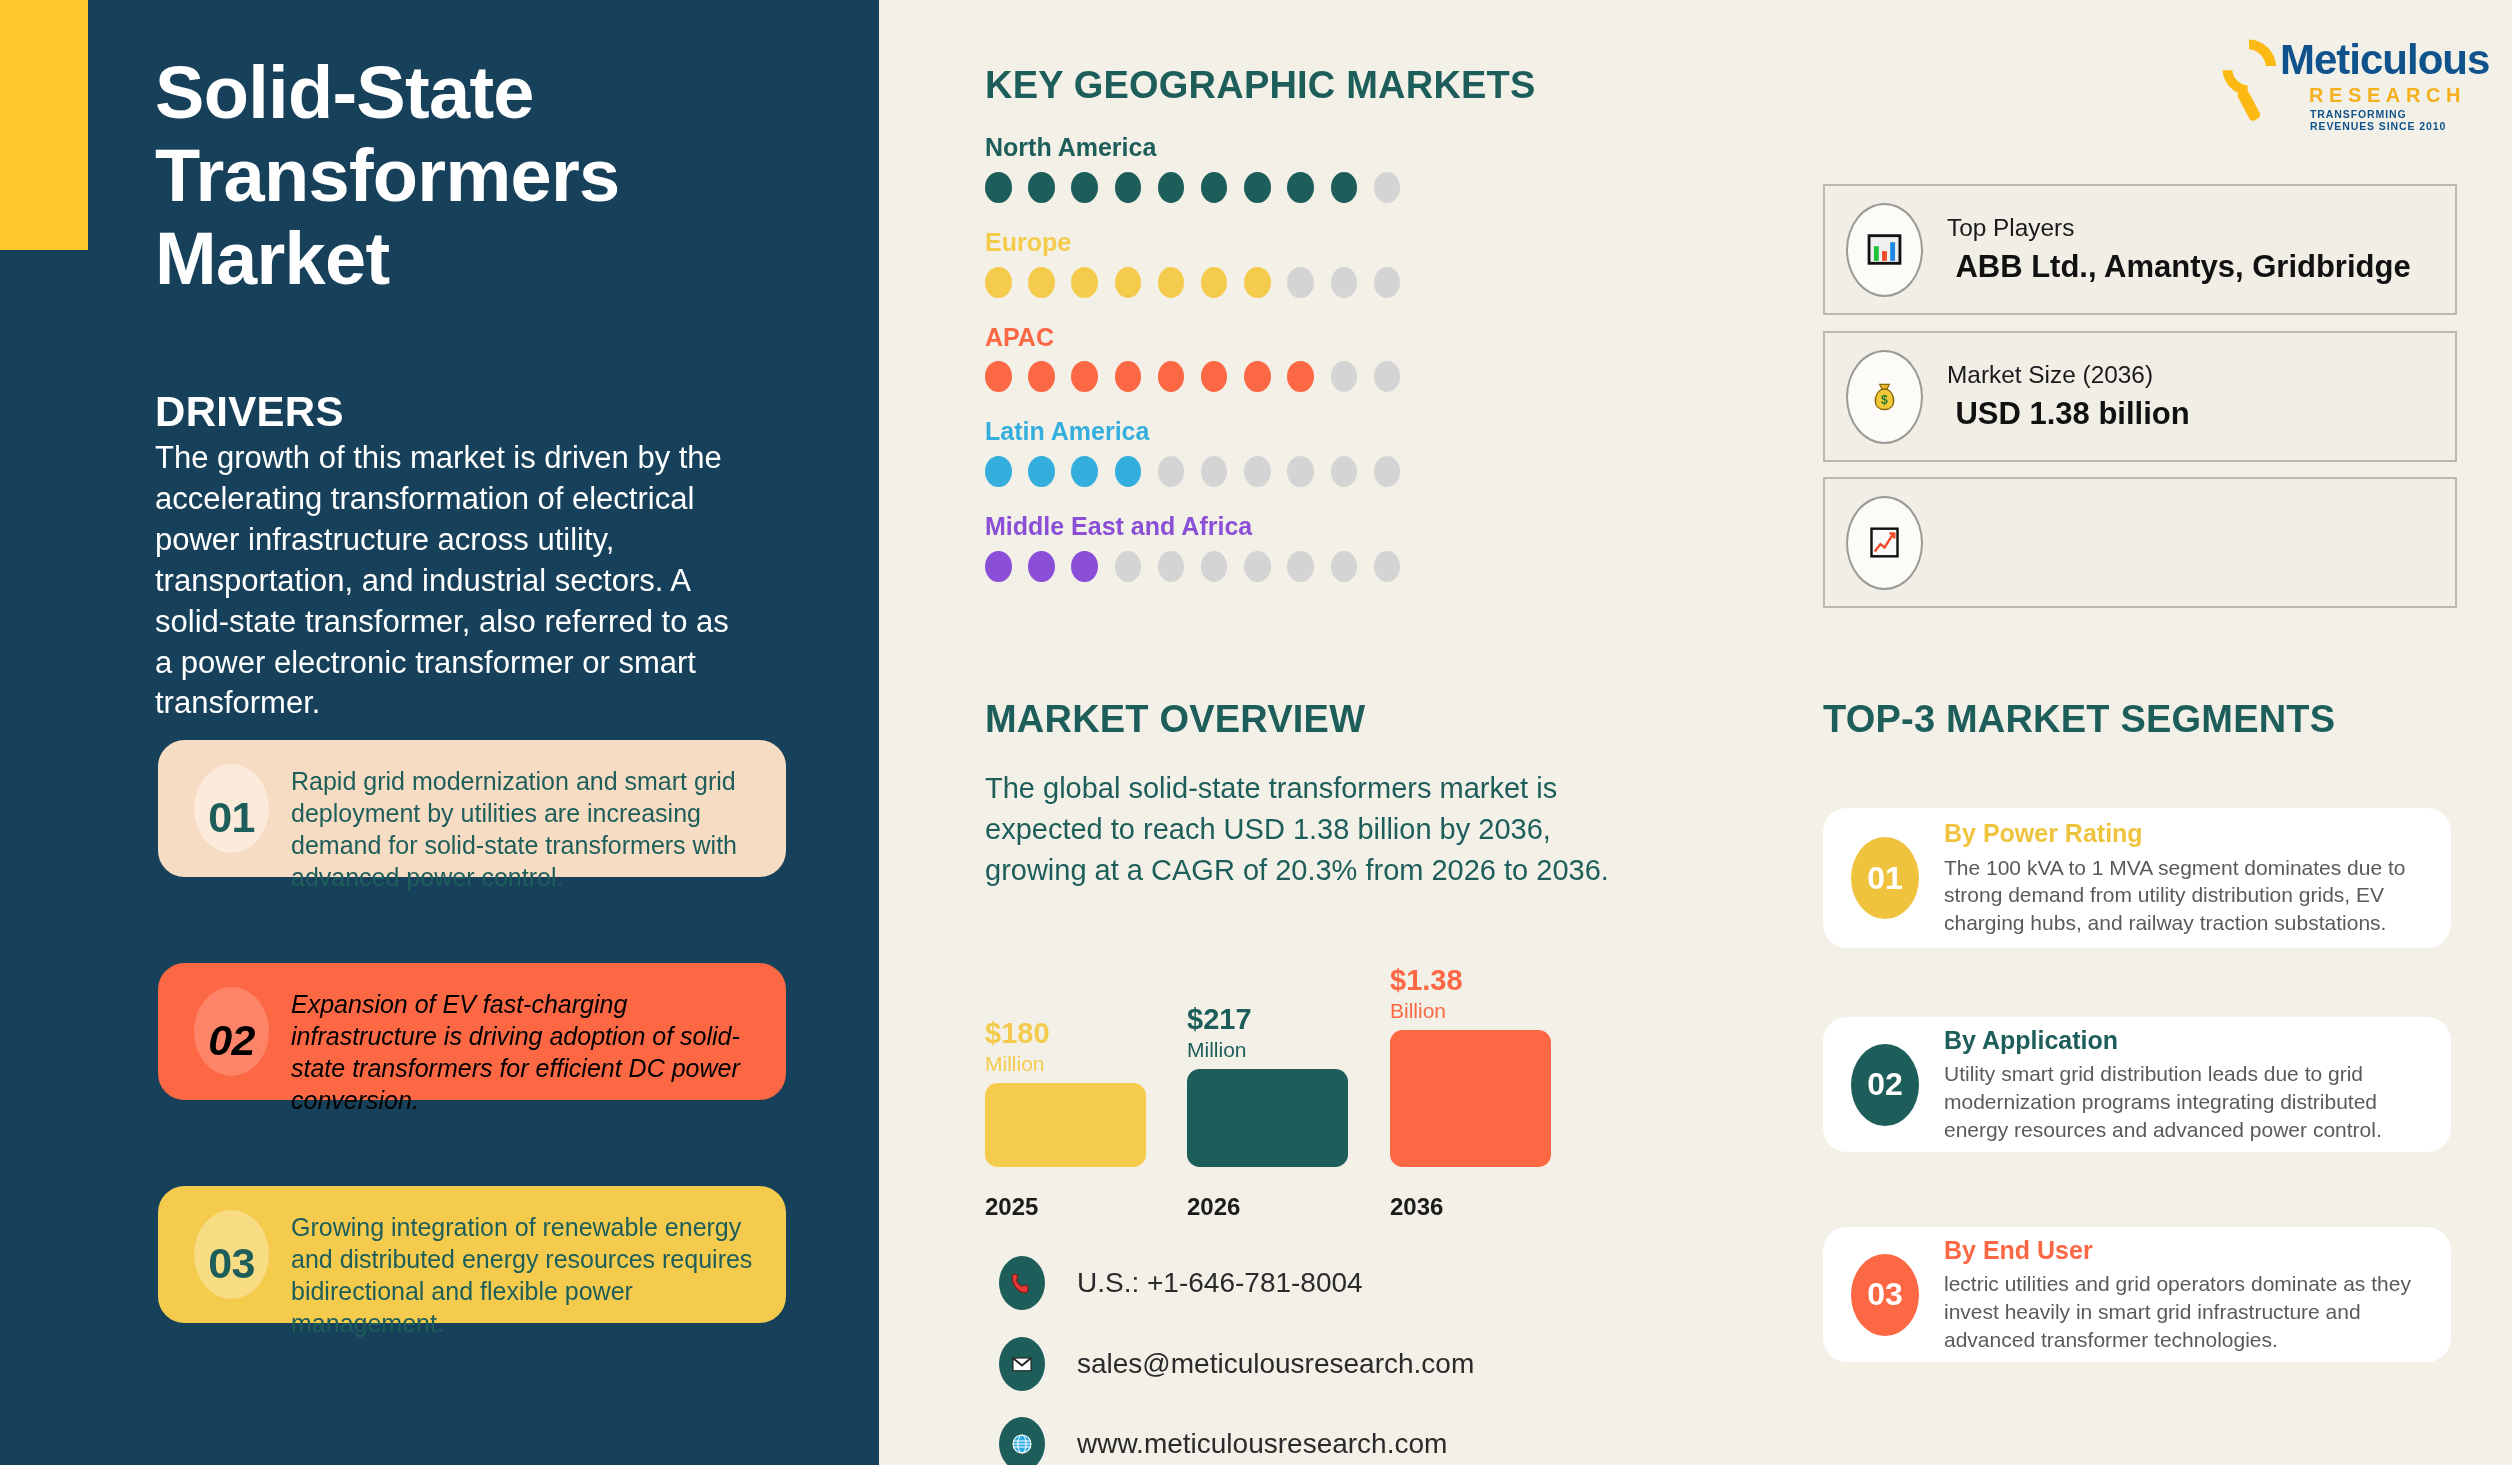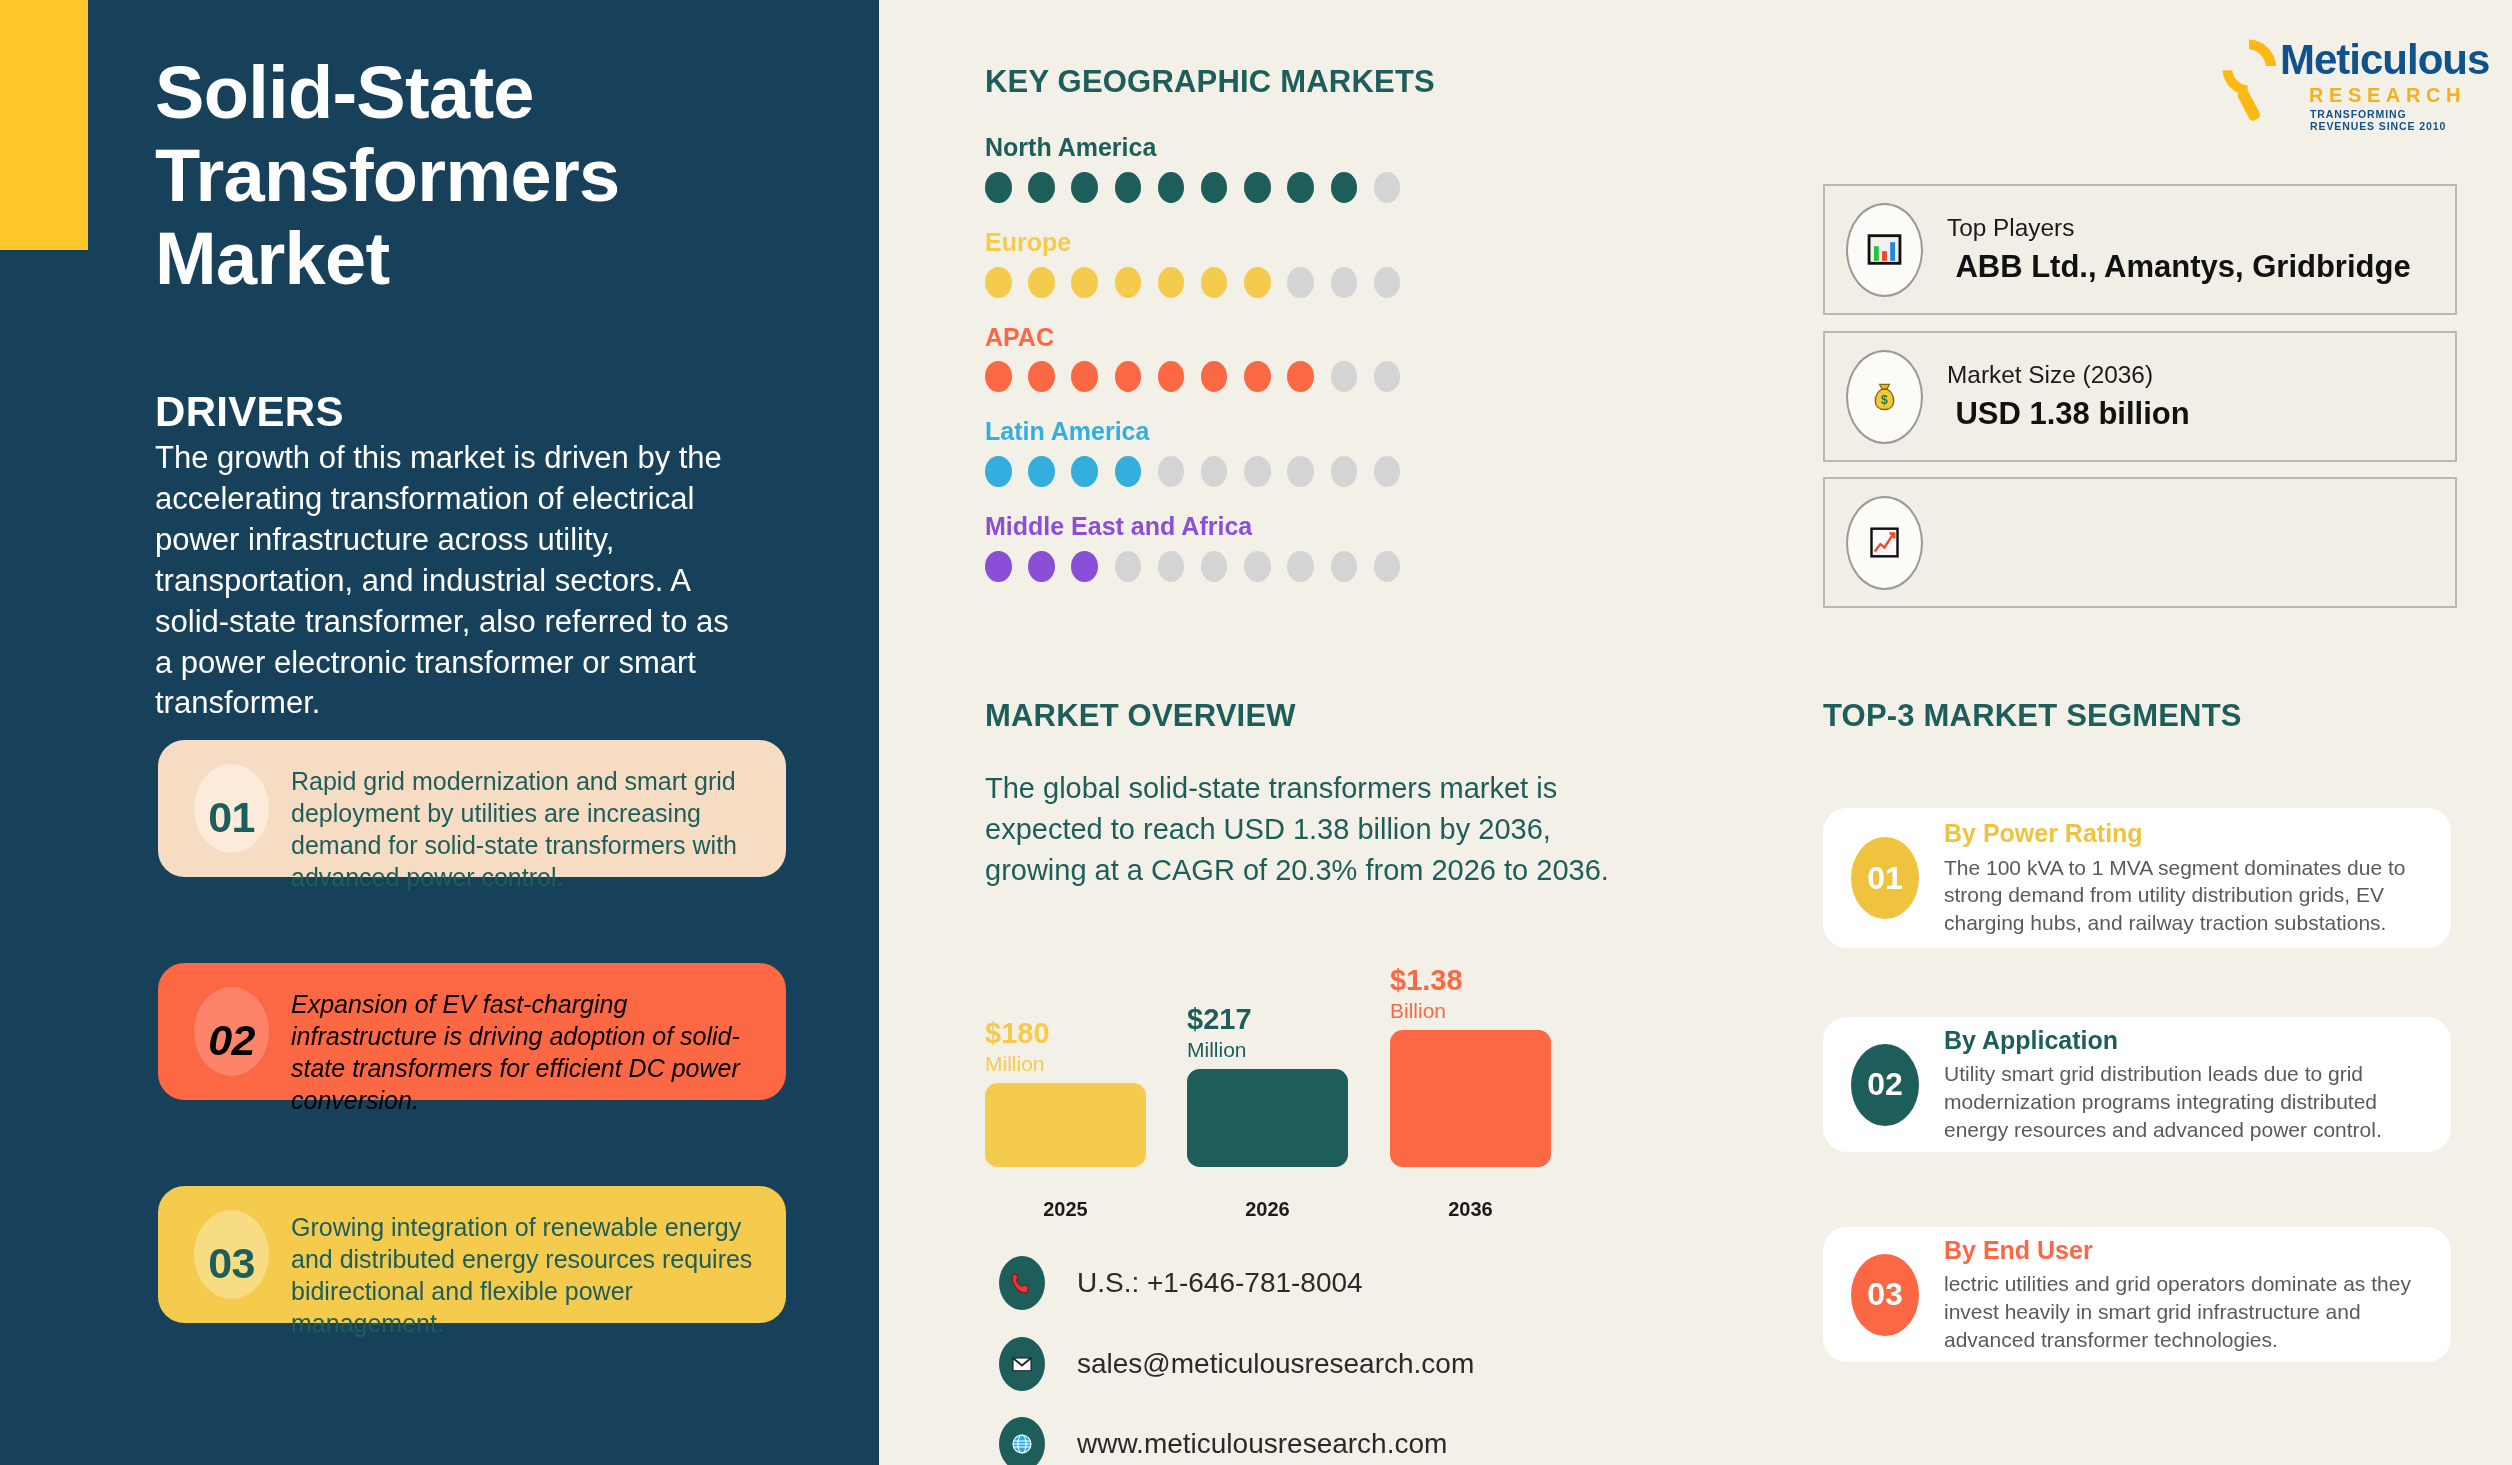--- a/index.html
+++ b/index.html
@@ -85,21 +85,21 @@
     font-size: 20px; font-weight: 700; color: #F5B01E; letter-spacing: 5.6px;
   }
   .logo-tag {
     position: absolute; left: 103px; top: 81px;
     font-size: 10.5px; font-weight: 700; color: #10538C; letter-spacing: 0.9px;
   }
 
   
   .sec-title {
     position: absolute; color: #1D5E5A;
-    font-size: 31px; font-weight: 700; letter-spacing: 0.2px;
+    font-size: 38px; font-weight: 700; letter-spacing: 0.2px;
   }
   #geo-title { left: 985px; top: 64px; }
 
   .geo-list { position: absolute; left: 985px; top: 133px; width: 572px; }
   .geo-row { margin-bottom: 25px; }
   .geo-name { font-size: 25px; font-weight: 700; margin-bottom: 9.8px; }
   .geo-dots { display: flex; gap: 16.7px; }
   .dot { width: 26.5px; height: 31px; border-radius: 50%; background: #D4D4D4; }
 
   
@@ -126,22 +126,22 @@
     position: absolute; left: 985px; top: 768px; width: 670px;
     color: #1D5E5A; font-size: 29px; line-height: 1.42;
   }
 
   .chart { position: absolute; left: 985px; top: 907px; width: 572px; height: 314px; }
   .bar-col { position: absolute; bottom: 54px; }
   .bar { border-radius: 12.6px; width: 161px; }
   .bar-val { font-size: 29px; font-weight: 700; line-height: 1.0; }
   .bar-unit { font-size: 21px; font-weight: 400; line-height: 1.2; margin-top: 2.8px; }
   .bar-label {
-    position: absolute; bottom: 0; width: 161px; text-align: center;
-    font-size: 20px; font-weight: 700; color: #1B1B1B;
+    position: absolute; bottom: 0; width: 161px; 
+    font-size: 24px; font-weight: 700; color: #1B1B1B;
   }
 
   
   .contacts { position: absolute; left: 999px; top: 1256px; }
   .contact-row { display: flex; align-items: center; margin-bottom: 26.5px; }
   .contact-icon {
     flex: 0 0 46px; height: 54px; border-radius: 50%;
     background: #1D5E5A; display: flex; align-items: center; justify-content: center;
   }
   .contact-text { margin-left: 32px; font-size: 28px; color: #2A2A2A; }

